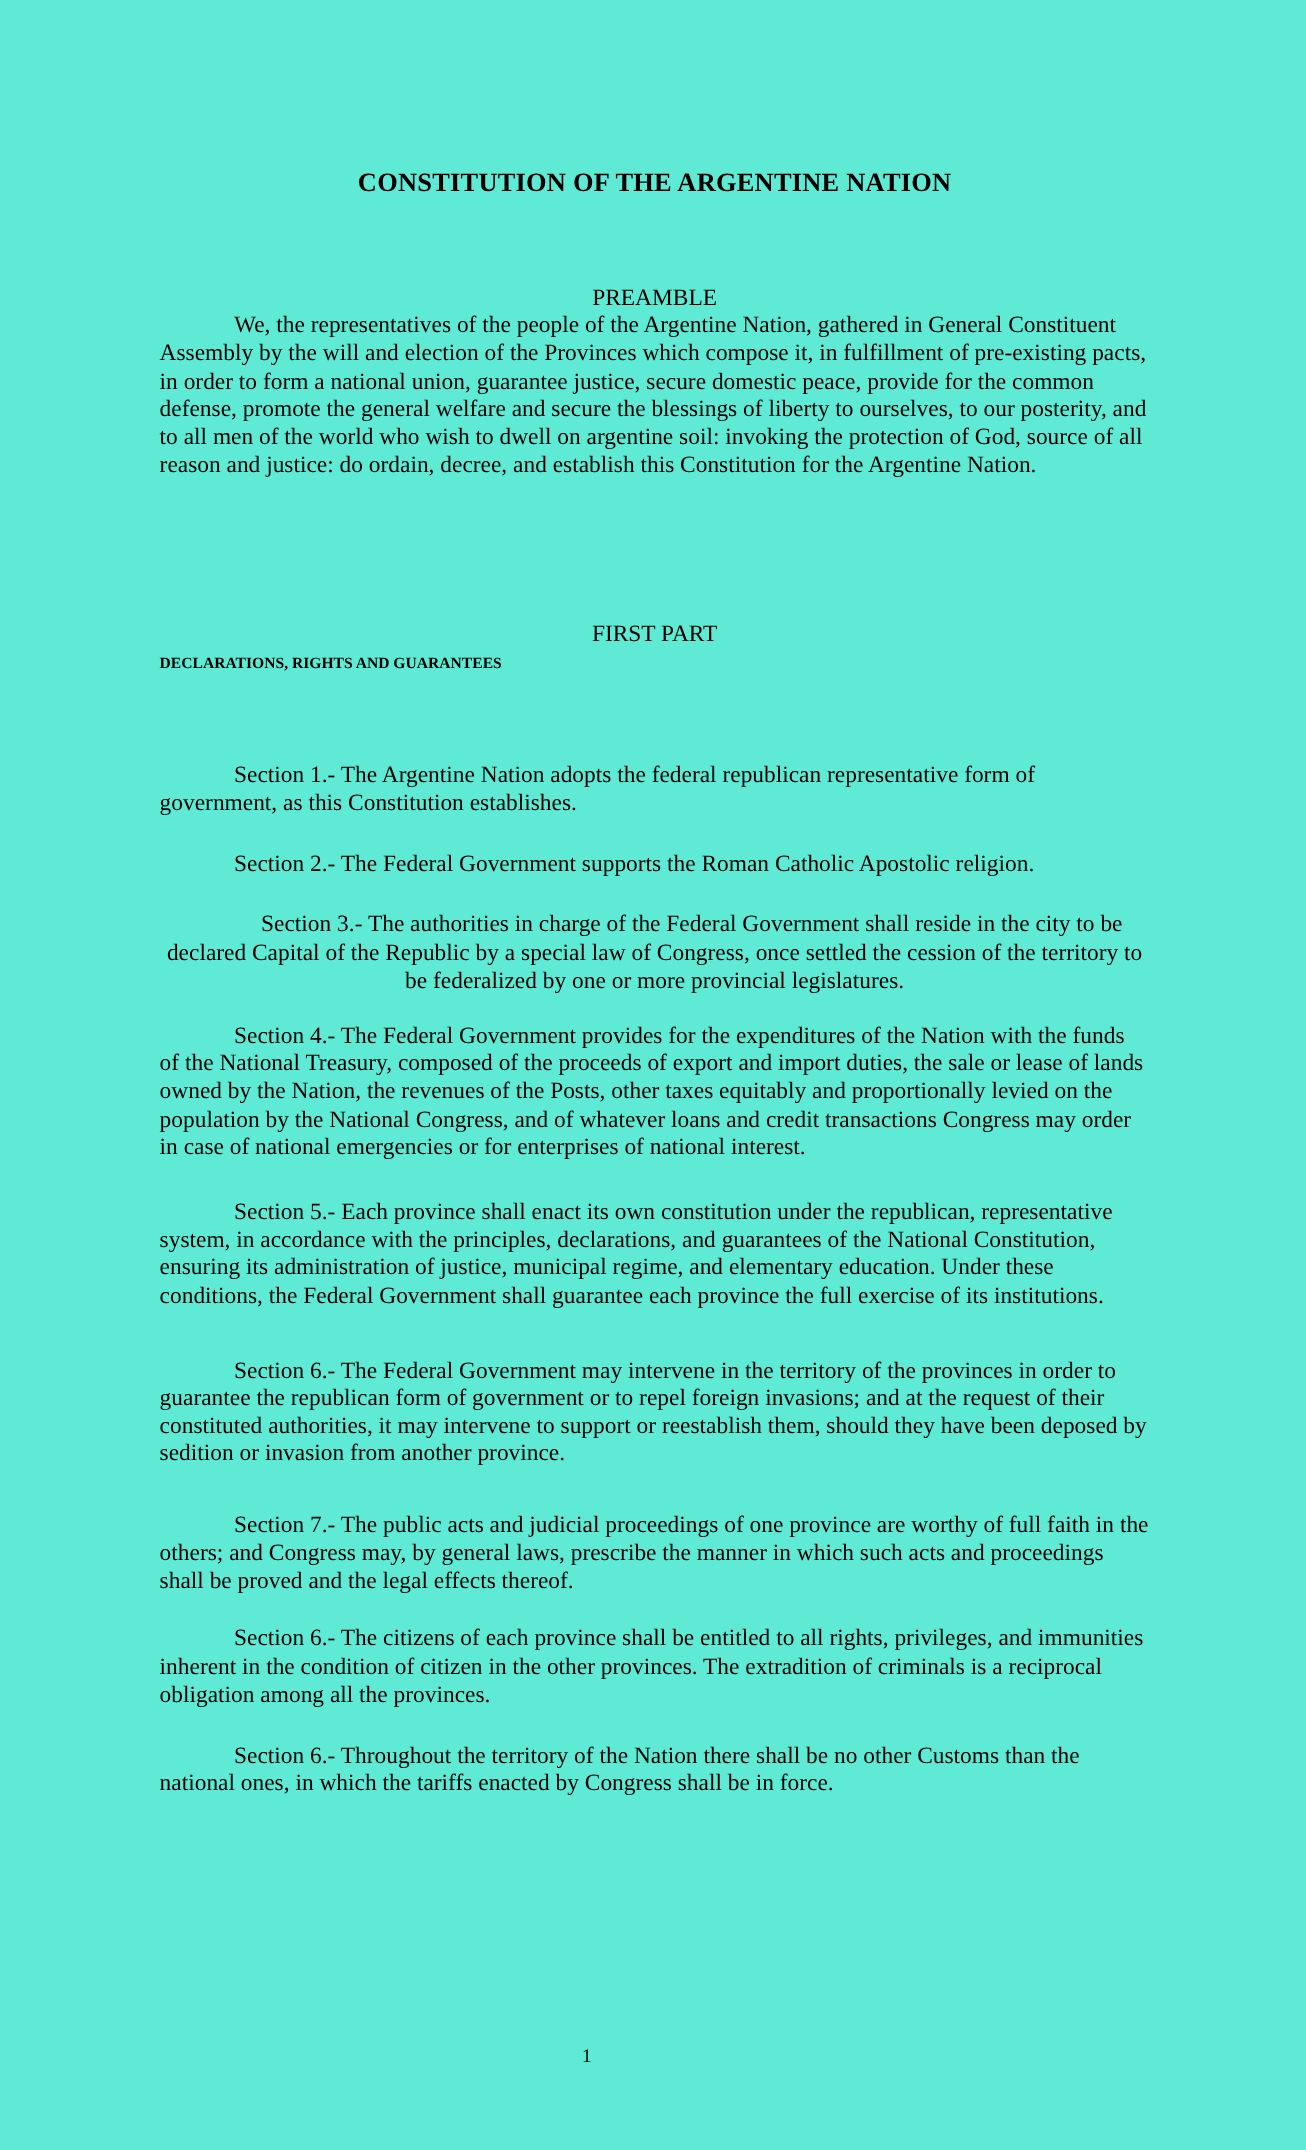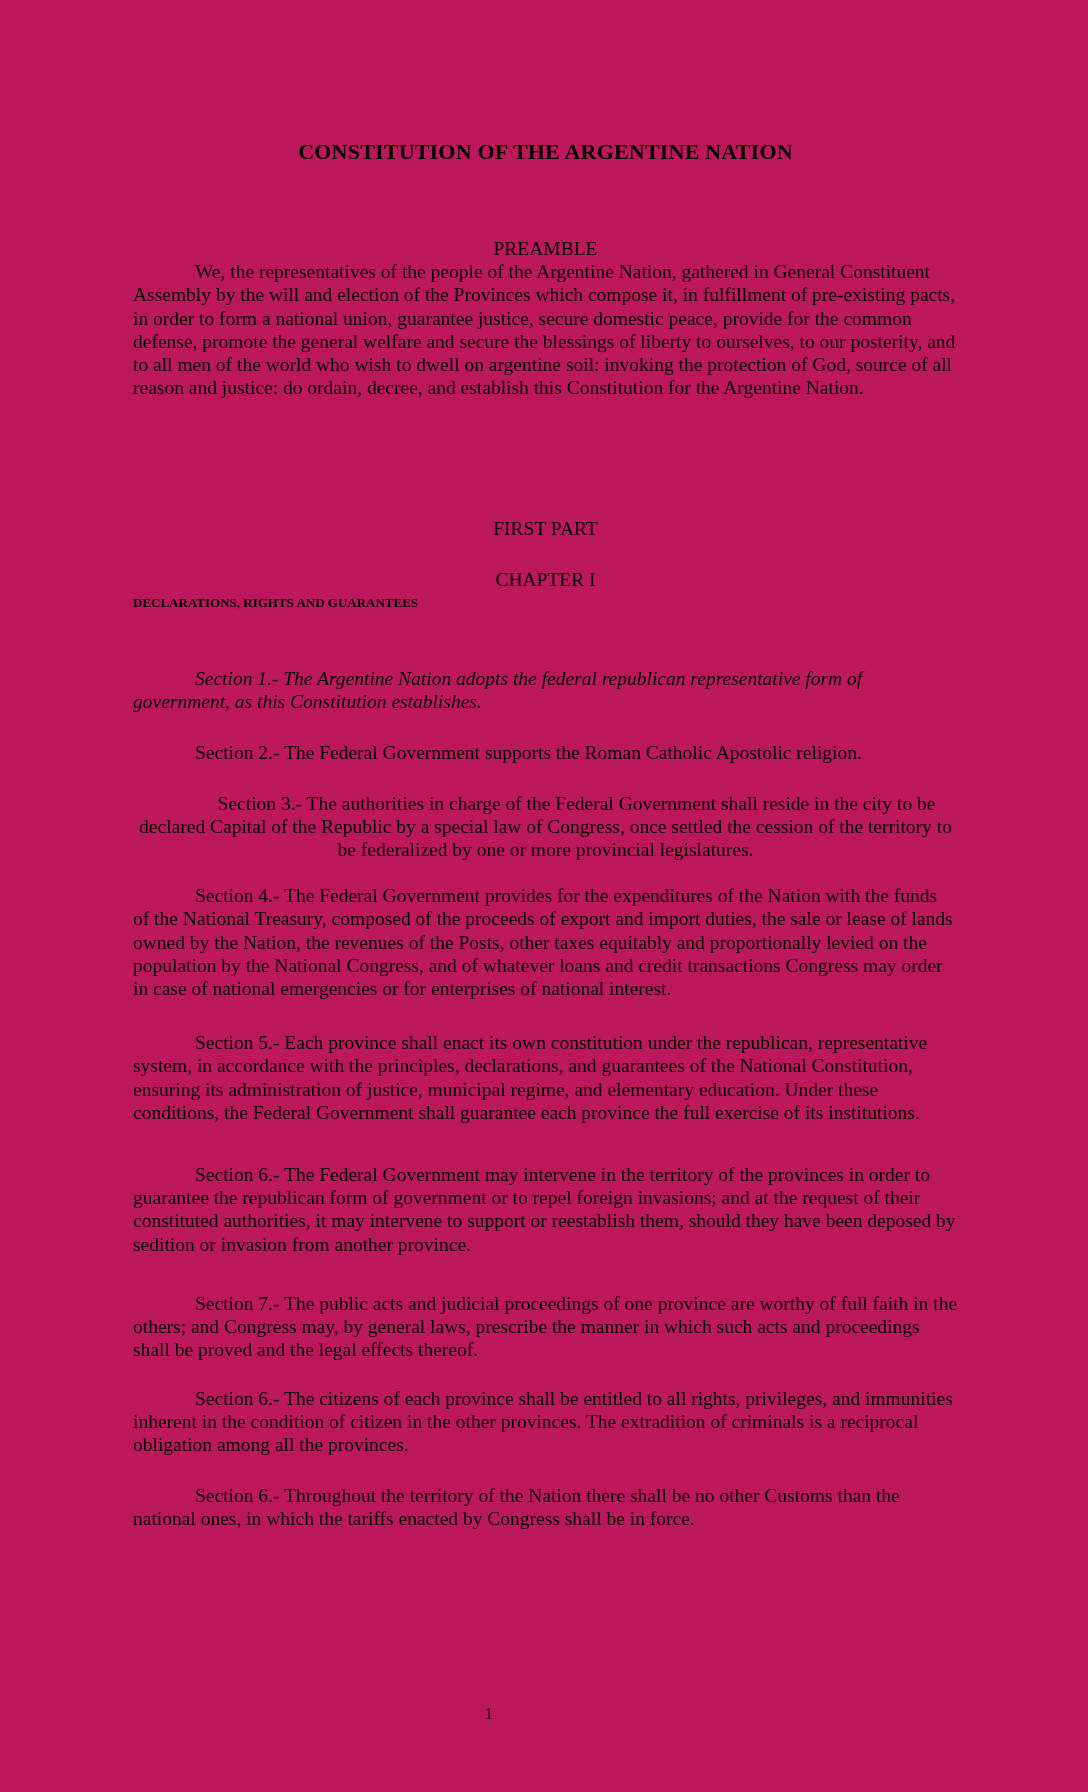--- a/index.html
+++ b/index.html
@@ -10,21 +10,21 @@
     body {
       width: 1088px;
       height: 1792px;
       position: relative;
       font-family: "Liberation Serif", "DejaVu Serif", serif;
       color: #000000;
     }
     .page {
       position: absolute;
       inset: 0;
-      background: #be185d;
+      background: #5eead4;
       overflow: hidden;
     }
     .content {
       position: absolute;
       left: 133px;
       top: 0;
       width: 825px;
     }
     .doc-title {
       margin: 140px 0 0 0;
@@ -66,21 +66,21 @@
       font-weight: normal;
     }
     .chapter-title {
       margin: 0;
       text-align: left;
       font-size: 13px;
       line-height: 23.2px;
       font-weight: bold;
     }
     .sections p { margin: 27px 0 0 0; }
-    .sections p:nth-of-type(1) { margin-top: 53px; font-style: italic; }
+    .sections p:nth-of-type(1) { margin-top: 71px; }
     .sections p:nth-of-type(2) { margin-top: 28px; }
     .sections p:nth-of-type(3) { margin-top: 27px; text-align: center; }
     .sections p:nth-of-type(4) { margin-top: 23px; }
     .sections p:nth-of-type(5) { margin-top: 31px; }
     .sections p:nth-of-type(6) { margin-top: 39px; }
     .sections p:nth-of-type(7) { margin-top: 36px; }
     .sections p:nth-of-type(8) { margin-top: 25px; }
     .sections p:nth-of-type(9) { margin-top: 28px; }
     .page-number {
       position: absolute;
@@ -97,21 +97,20 @@
   <div class="content">
 
     <h1 class="doc-title">CONSTITUTION OF THE ARGENTINE NATION</h1>
 
     <h2 class="preamble-heading">PREAMBLE</h2>
 
     <p class="body-par preamble-par">We, the representatives of the people of the Argentine Nation, gathered in General Constituent Assembly by the will and election of the Provinces which compose it, in fulfillment of pre-existing pacts, in order to form a national union, guarantee justice, secure domestic peace, provide for the common defense, promote the general welfare and secure the blessings of liberty to ourselves, to our posterity, and to all men of the world who wish to dwell on argentine soil: invoking the protection of God, source of all reason and justice: do ordain, decree, and establish this Constitution for the Argentine Nation.</p>
 
     <h2 class="part-heading">FIRST PART</h2>
 
-    <h2 class="chapter-heading">CHAPTER I</h2>
 
     <h2 class="chapter-title">DECLARATIONS, RIGHTS AND GUARANTEES</h2>
 
     <div class="sections">
       <p class="body-par">Section 1.- The Argentine Nation adopts the federal republican representative form of government, as this Constitution establishes.</p>
       <p class="body-par">Section 2.- The Federal Government supports the Roman Catholic Apostolic religion.</p>
       <p class="body-par">Section 3.- The authorities in charge of the Federal Government shall reside in the city to be declared Capital of the Republic by a special law of Congress, once settled the cession of the territory to be federalized by one or more provincial legislatures.</p>
       <p class="body-par">Section 4.- The Federal Government provides for the expenditures of the Nation with the funds of the National Treasury, composed of the proceeds of export and import duties, the sale or lease of lands owned by the Nation, the revenues of the Posts, other taxes equitably and proportionally levied on the population by the National Congress, and of whatever loans and credit transactions Congress may order in case of national emergencies or for enterprises of national interest.</p>
       <p class="body-par">Section 5.- Each province shall enact its own constitution under the republican, representative system, in accordance with the principles, declarations, and guarantees of the National Constitution, ensuring its administration of justice, municipal regime, and elementary education. Under these conditions, the Federal Government shall guarantee each province the full exercise of its institutions.</p>
       <p class="body-par">Section 6.- The Federal Government may intervene in the territory of the provinces in order to guarantee the republican form of government or to repel foreign invasions; and at the request of their constituted authorities, it may intervene to support or reestablish them, should they have been deposed by sedition or invasion from another province.</p>

